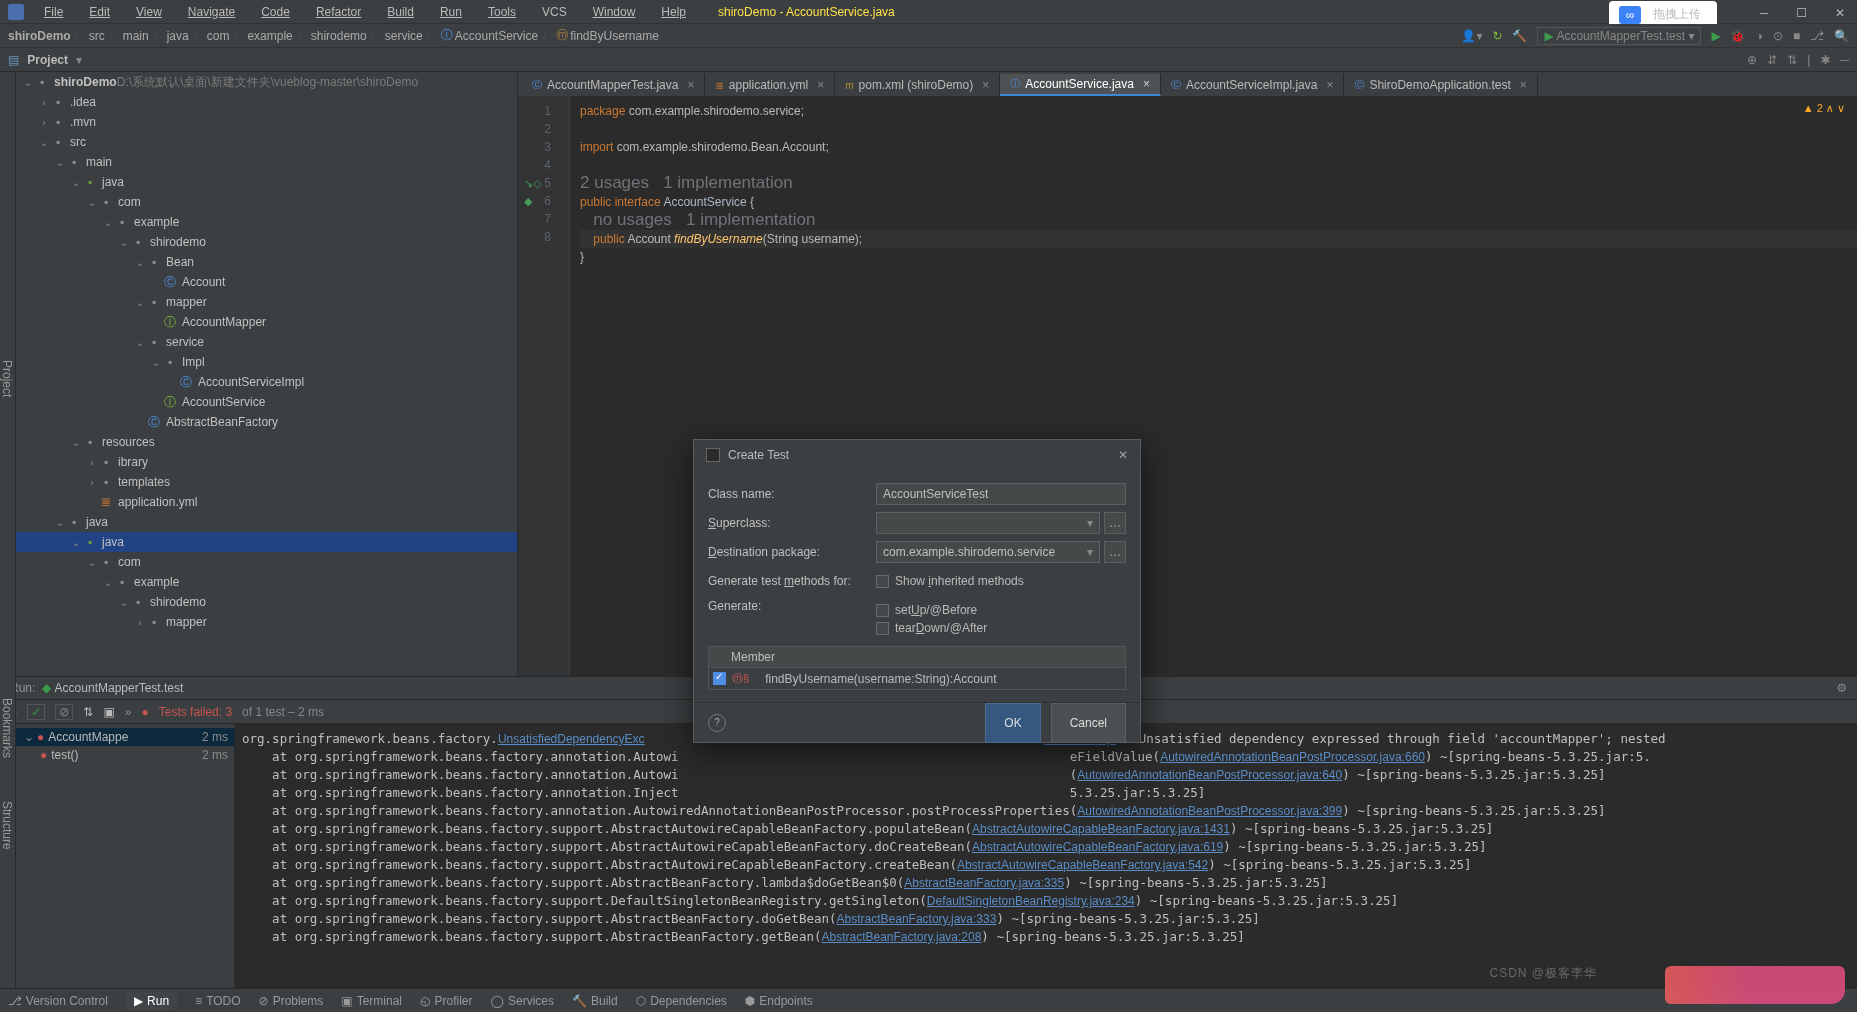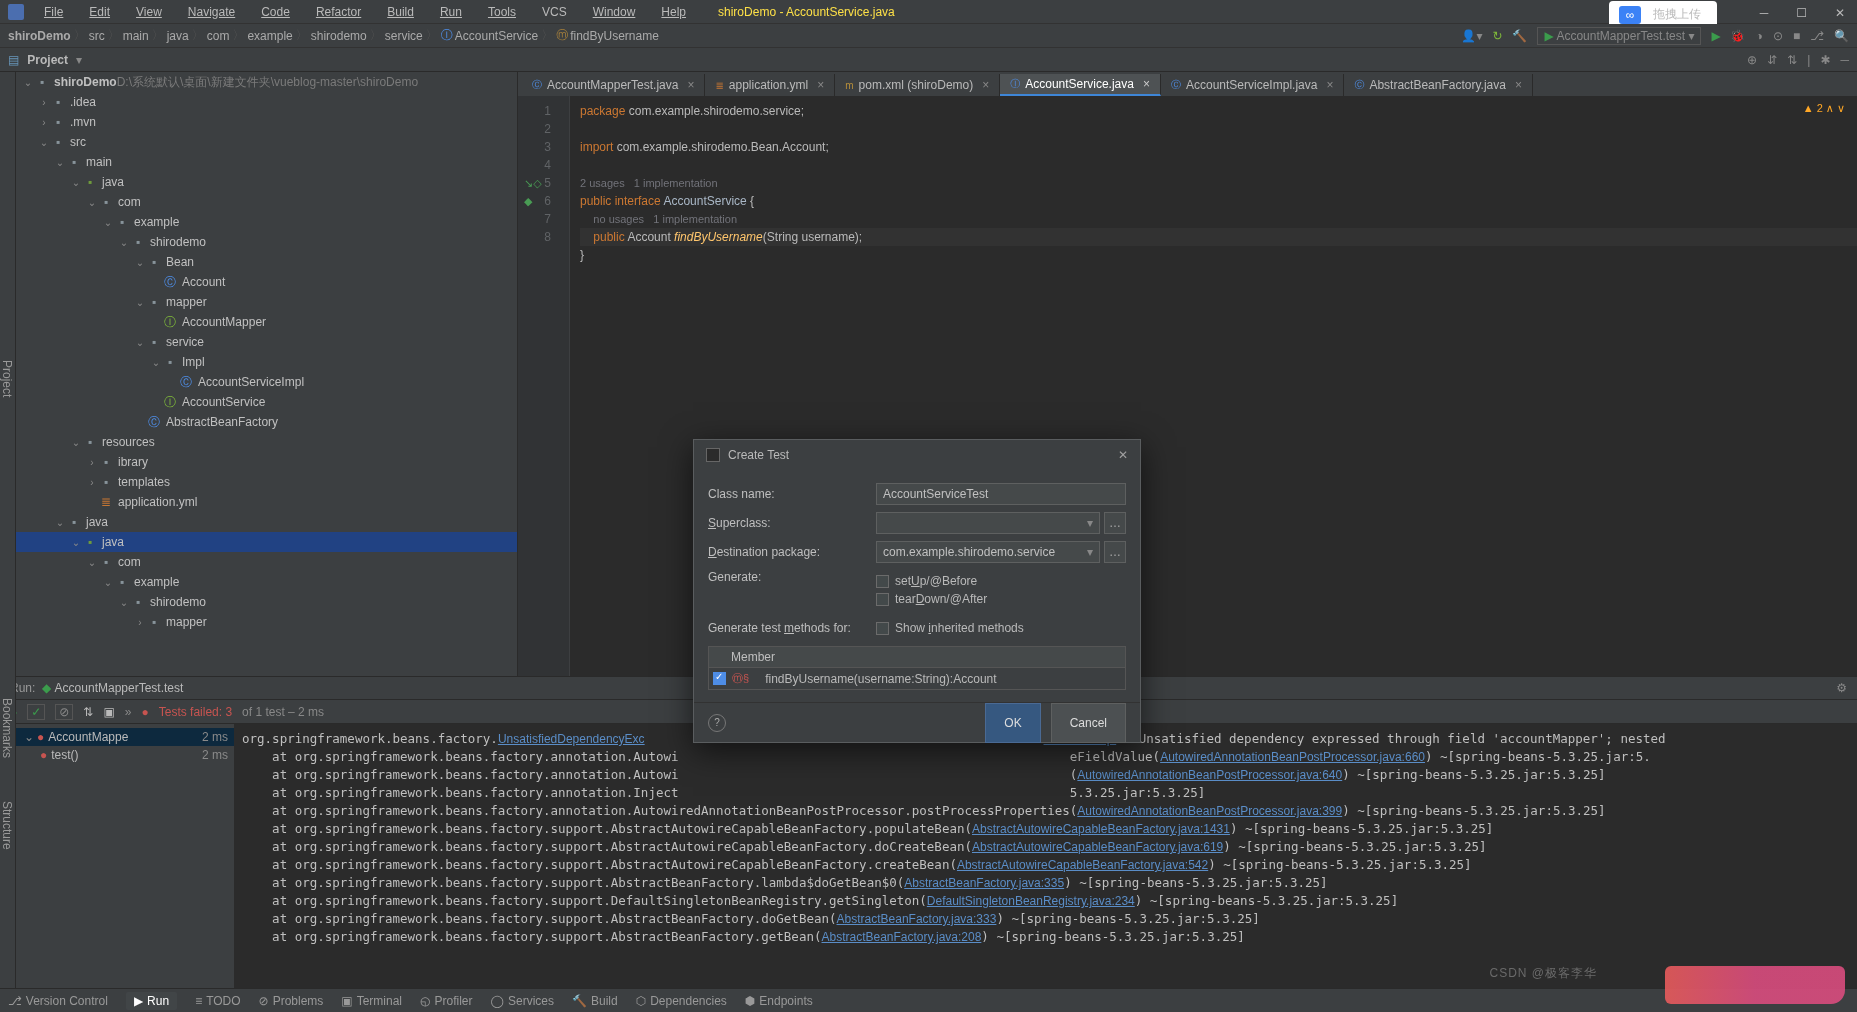--- a/index.html
+++ b/index.html
@@ -60,21 +60,21 @@
 .tab .tico.m { color:#b58d3a; }
 .tab .tico.yml { color:#c57633; }
 .editor { flex:1; background:#2b2b2b; display:flex; font-family:Consolas,monospace; font-size:13px; position:relative; }
 .editor .issues { position:absolute; right:12px; top:6px; color:#ffa726; font-size:11px; }
 .gutter { width:52px; background:#313335; color:#606366; text-align:right; padding:6px 18px 0 0; line-height:18px; border-right:1px solid #3d3f41; position:relative; }
 .gutter .mark { color:#499c54; font-size:11px; position:absolute; left:6px; }
 .code { flex:1; padding:6px 0 0 10px; line-height:18px; white-space:pre; }
 .kw { color:#cc7832; }
 .cl { color:#a9b7c6; }
 .meth { color:#ffc66d; font-style:italic; }
-.hint { color:#72737a; font-size:11px; font-style:normal; }
+.hint { color:#72737a; font-size:17px; font-style:normal; }
 .curline { background:#323232; }
 
 
 .run-hdr { height:24px; background:#3c3f41; display:flex; align-items:center; padding:0 10px; border-top:1px solid #2a2a2a; border-bottom:1px solid #2a2a2a; position:relative; }
 .run-hdr .ttl { color:#bababa; }
 .run-hdr .gear { position:absolute; right:10px; color:#888; }
 .run-tools { height:24px; background:#3c3f41; display:flex; align-items:center; padding:0 8px; gap:10px; border-bottom:1px solid #2a2a2a; }
 .run-tools .fail { color:#c75450; }
 .run-body { display:flex; height:276px; background:#2b2b2b; }
 .run-left { width:16px; background:#3c3f41; border-right:1px solid #2a2a2a; display:flex; flex-direction:column; align-items:center; padding-top:4px; gap:8px; color:#888; }
@@ -371,21 +371,21 @@
           <span>AccountService.java</span>
           <span class="x">×</span>
         </div>
         <div class="tab">
           <span class="tico cls">Ⓒ</span>
           <span>AccountServiceImpl.java</span>
           <span class="x">×</span>
         </div>
         <div class="tab">
           <span class="tico cls">Ⓒ</span>
-          <span>AbstractBeanFactory.java</span>
+          <span>ShiroDemoApplication.test</span>
           <span class="x">×</span>
         </div>
       </div>
     <div class="editor">
       <div class="gutter" id="gutter">
           <div>1</div>
           <div>2</div>
           <div>3</div>
           <div>4</div>
           <div></div>
@@ -491,40 +491,40 @@
         </div>
       <div class="dbtn-sm">…</div>
     </div>
     <div class="drow">
         <span class="dlabel"><span class="u">D</span>estination package:</span>
       <div class="dfield combo">
           <span>com.example.shirodemo.service</span>
         </div>
       <div class="dbtn-sm">…</div>
     </div>
+    <div class="drow">
+        <span class="dlabel">Generate test <span class="u">m</span>ethods for:</span>
+      <div class="dchk">
+          <span class="box"></span>
+          <span>Show <span class="u">i</span>nherited methods</span>
+        </div>
+    </div>
     <div class="drow" style="align-items:flex-start">
         <span class="dlabel">Generate:</span>
       <div>
         <div class="dchk">
             <span class="box"></span>
             <span>set<span class="u">U</span>p/@Before</span>
           </div>
         <div class="dchk">
             <span class="box"></span>
             <span>tear<span class="u">D</span>own/@After</span>
           </div>
       </div>
     </div>
-    <div class="drow">
-        <span class="dlabel">Generate test <span class="u">m</span>ethods for:</span>
-      <div class="dchk">
-          <span class="box"></span>
-          <span>Show <span class="u">i</span>nherited methods</span>
-        </div>
-    </div>
     <div class="dtable">
       <div class="dth">Member</div>
       <div class="dtr">
         <span class="box checked" style="width:13px;height:13px;border:1px solid #4e8de6;background:#4e8de6;position:relative">
             <span style="color:#fff;font-size:10px;position:absolute;left:1px;top:-2px">✓</span>
           </span>
         <span class="mico">ⓜ§</span>
         <span style="margin-left:10px">findByUsername(username:String):Account</span>
       </div>
     </div>

